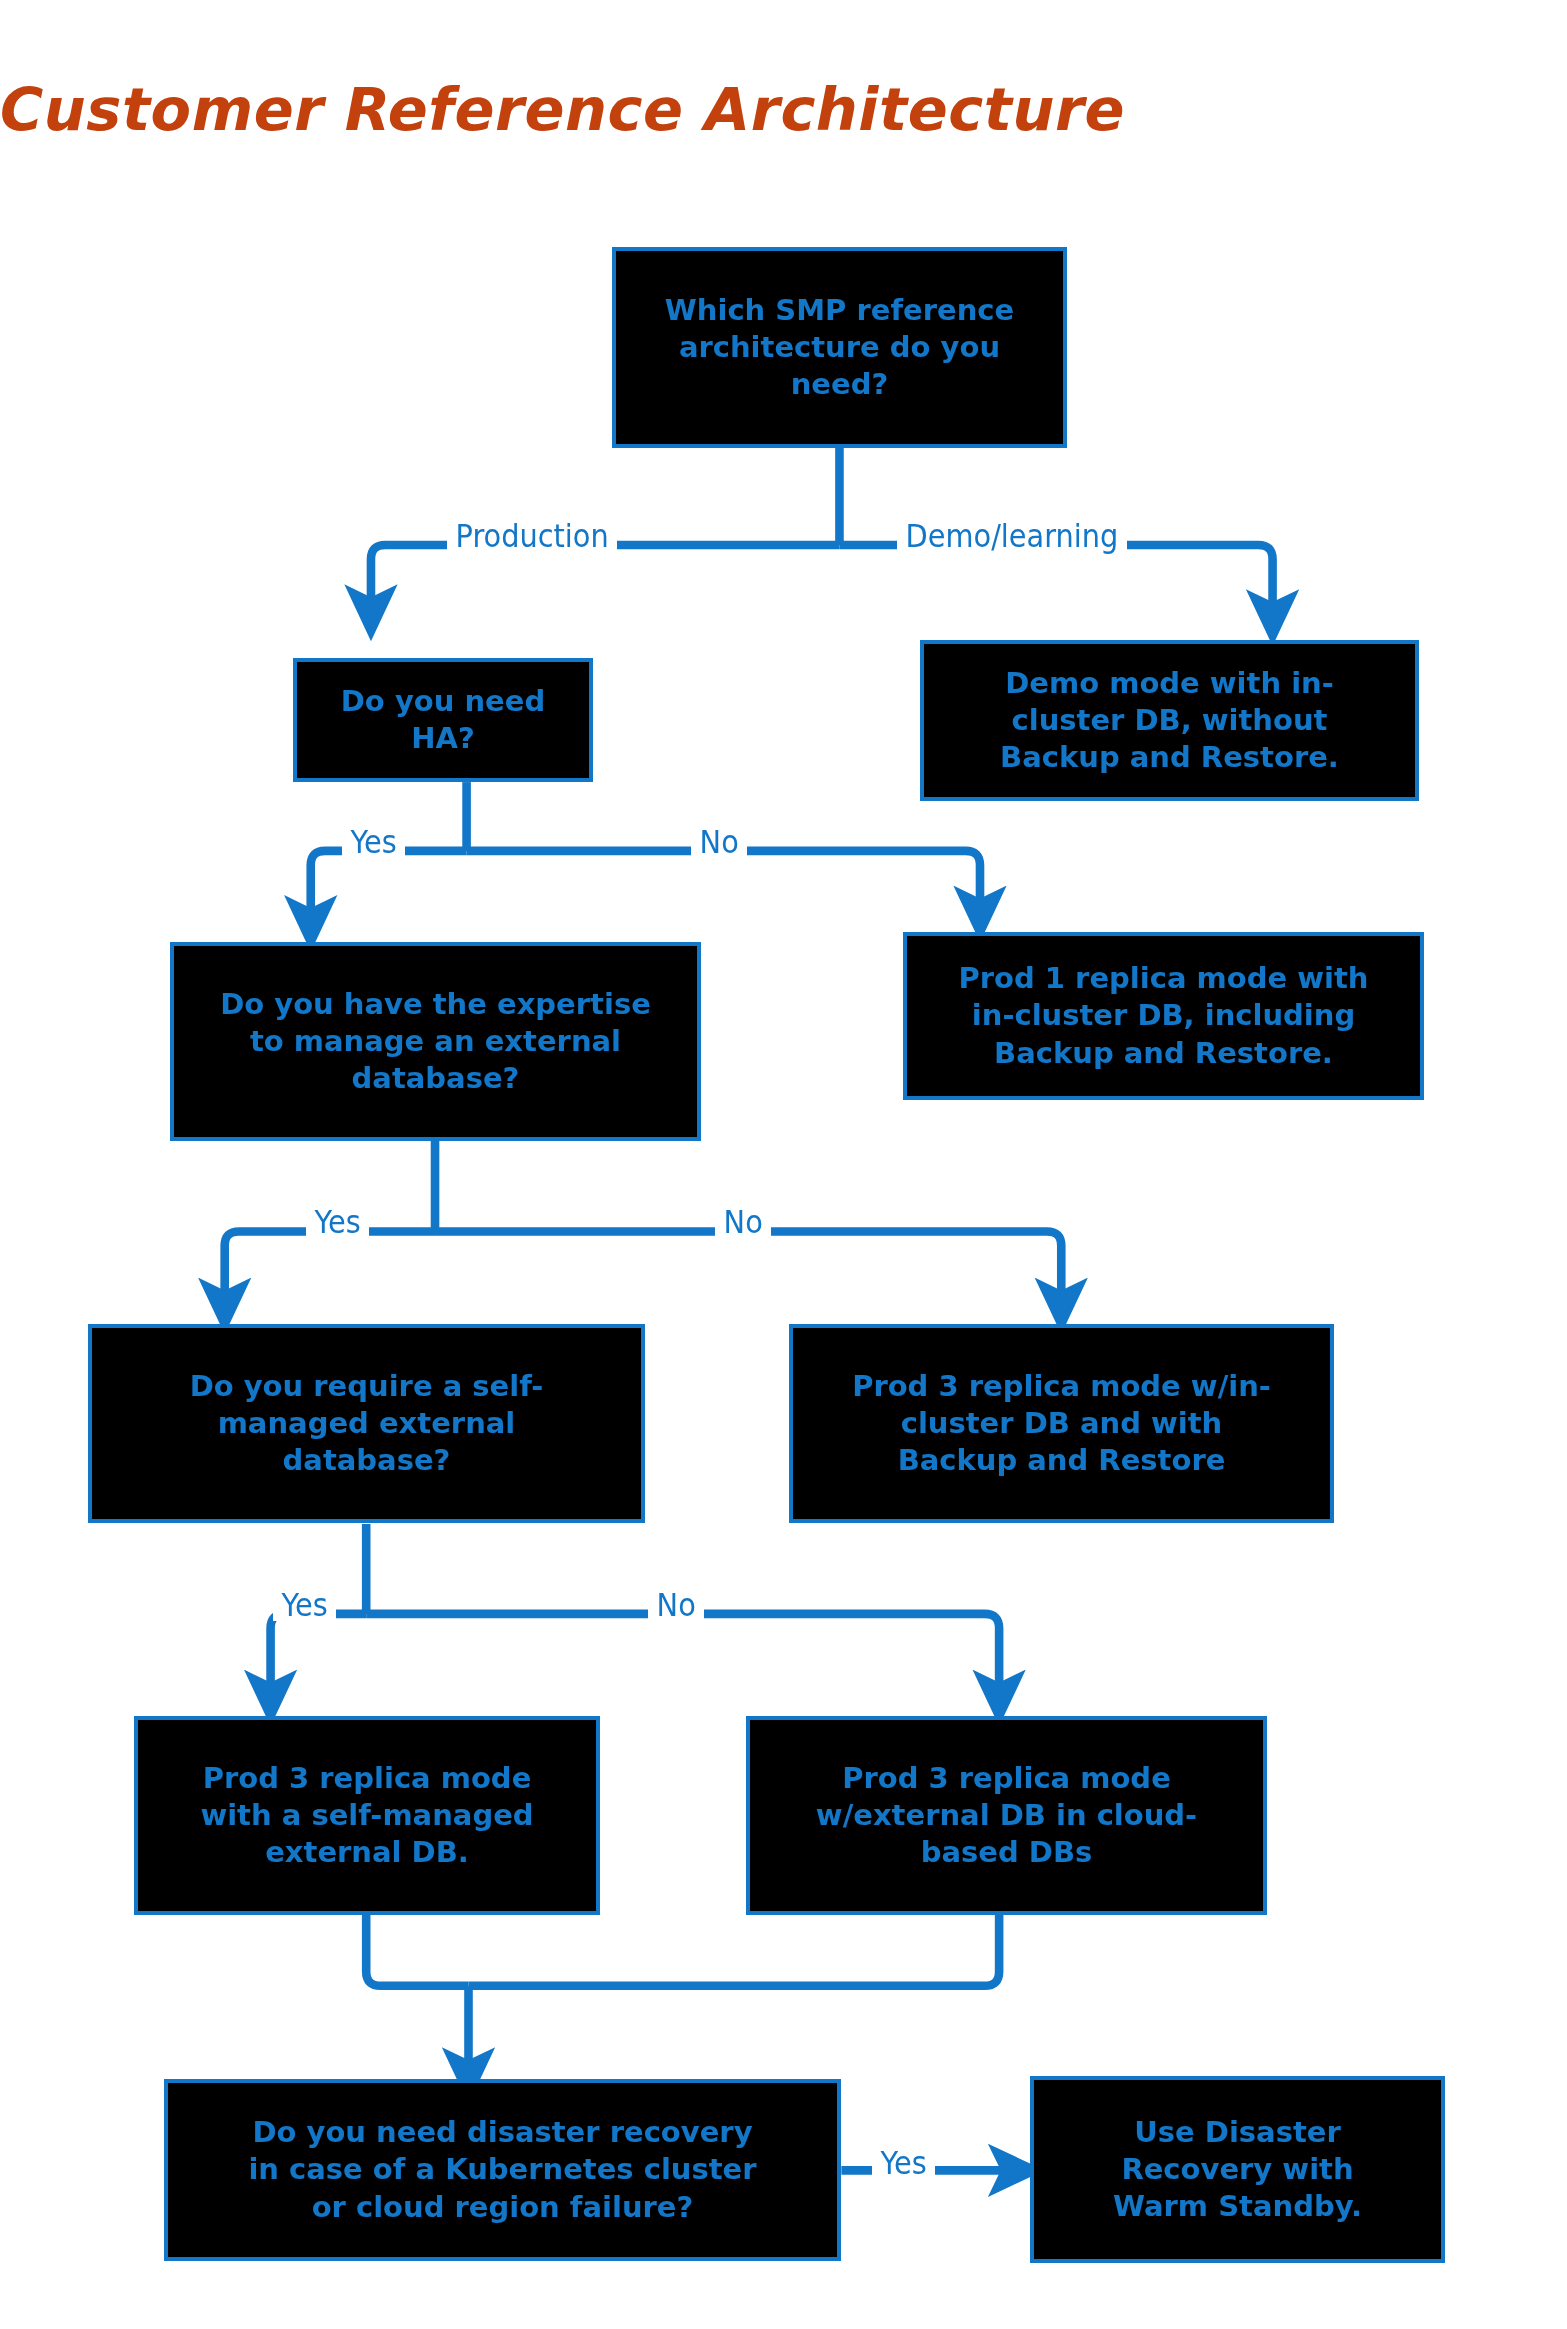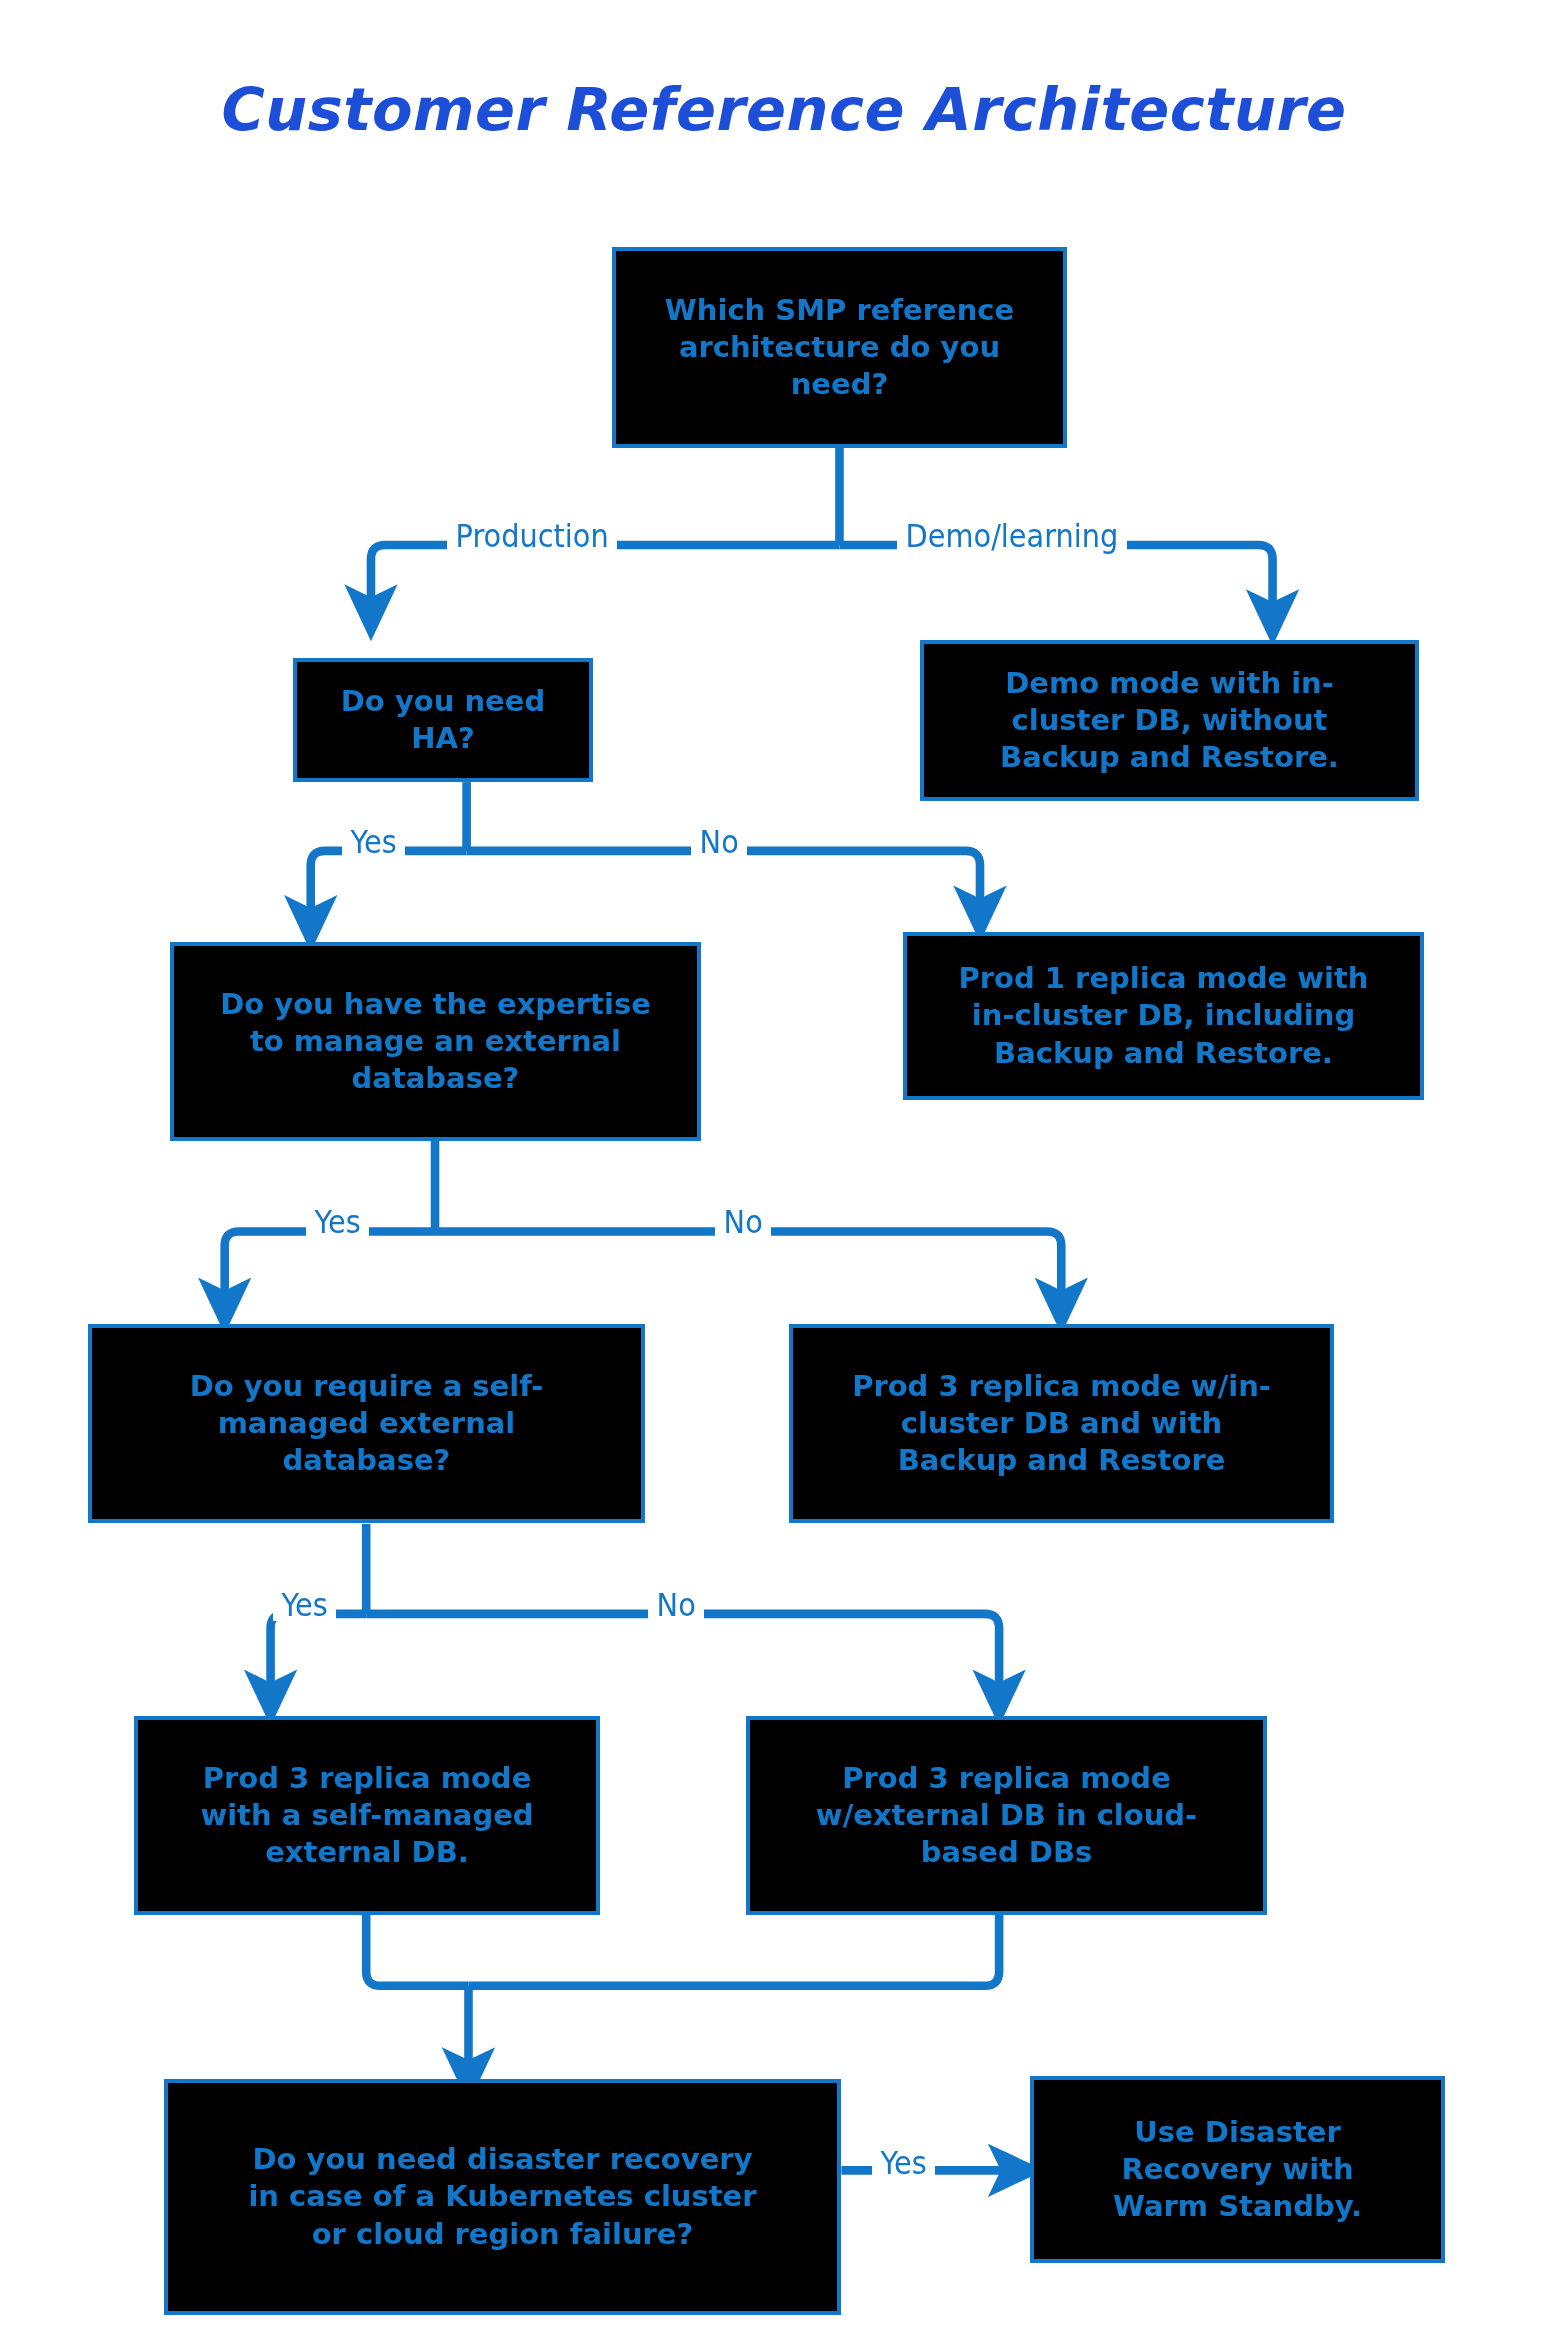--- a/index.html
+++ b/index.html
@@ -25,27 +25,27 @@
     top: 0;
     width: 1568px;
     height: 2330px;
     pointer-events: none;
   }
   .title {
     position: absolute;
     left: 0;
     top: 75px;
     width: 1568px;
-    text-align: center;
+    text-align: left;
     font-family: "DejaVu Sans", sans-serif;
     font-style: italic;
     font-weight: bold;
     font-size: 59px;
     letter-spacing: 0.5px;
-    color: #1d4ed8;
+    color: #c2410c;
     white-space: nowrap;
   }
   .node {
     position: absolute;
     box-sizing: border-box;
     border: 4.8px solid #1277C8;
     background: #000000;
     display: flex;
     align-items: center;
     justify-content: center;
@@ -156,21 +156,21 @@
 with a self-managed
 external DB.</span>
   </div>
 
   <div class="node" style="left:746px; top:1716px; width:521px; height:199px;">
     <span class="txt">Prod 3 replica mode
 w/external DB in cloud-
 based DBs</span>
   </div>
 
-  <div class="node" style="left:164px; top:2079px; width:677px; height:236px;">
+  <div class="node" style="left:164px; top:2079px; width:677px; height:182px;">
     <span class="txt">Do you need disaster recovery
 in case of a Kubernetes cluster
 or cloud region failure?</span>
   </div>
 
   <div class="node" style="left:1030px; top:2076px; width:415px; height:187px;">
     <span class="txt">Use Disaster
 Recovery with
 Warm Standby.</span>
   </div>

